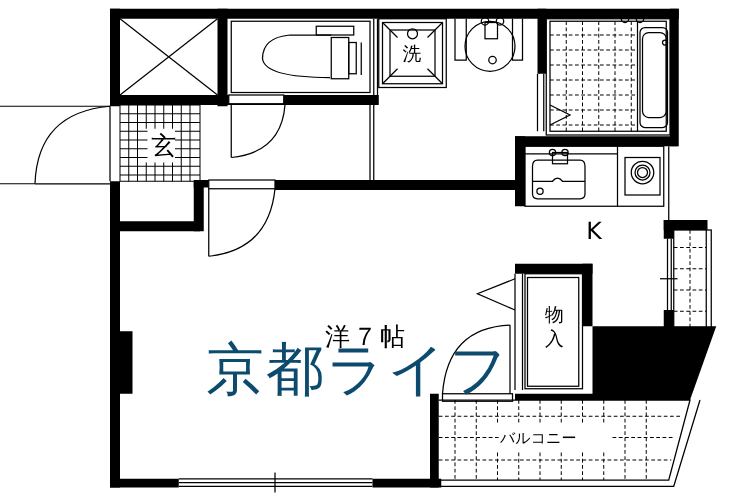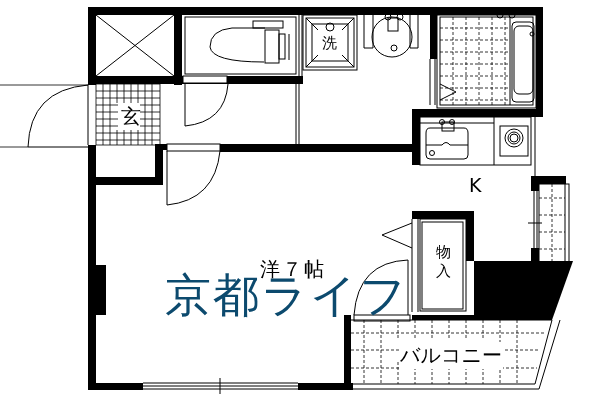--- a/index.html
+++ b/index.html
@@ -261,14 +261,14 @@
   </g>
 </svg>
 
 <div class="wm" style="left:165px; top:265px; font-size:46px;">京都ライフ</div>
 
 <div class="lbl" style="left:121px; top:103px; font-size:20px;">玄</div>
 <div class="lbl" style="left:222px; top:256px; font-size:20px; letter-spacing:2px;margin-left:38px;">洋７帖</div>
 <div class="lbl" style="left:469px; top:174px; font-size:19px;">K</div>
 <div class="lbl" style="left:436px; top:243px; font-size:15px;">物</div>
 <div class="lbl" style="left:436px; top:262px; font-size:15px;">入</div>
-<div class="lbl" style="left:399px; top:342px; font-size:20px; background:#fff; padding:0 1px;">バルコニー</div>
+<div class="lbl" style="left:399px; top:342px; font-size:12px; background:#fff; padding:0 1px;">バルコニー</div>
 <div class="lbl" style="left:322px; top:34px; font-size:15px;">洗</div>
 
 </body></html>

